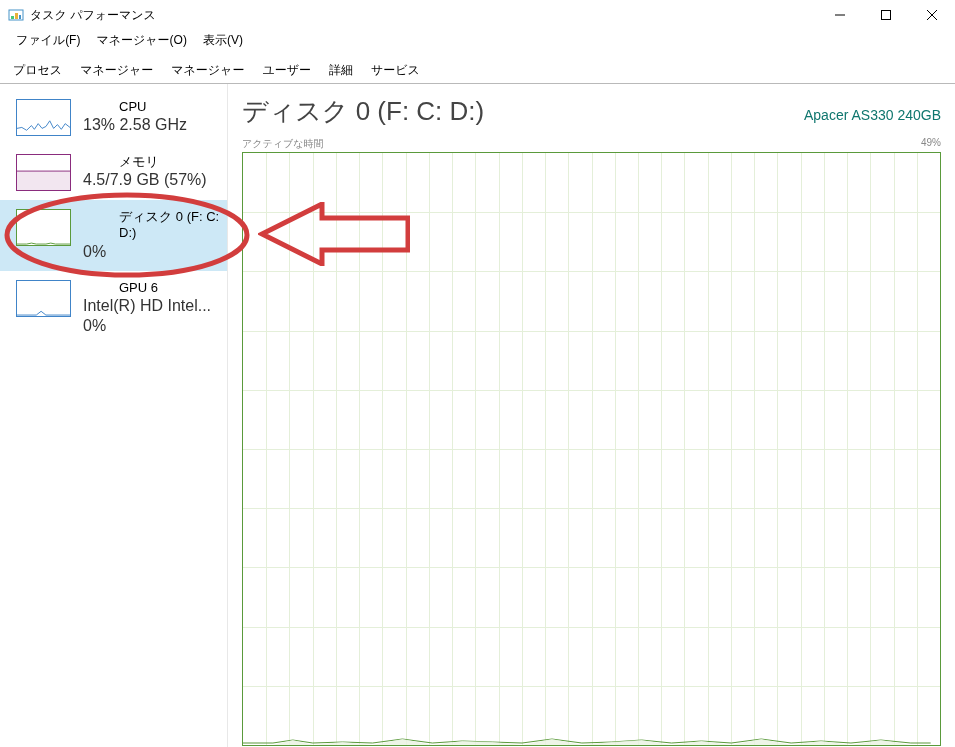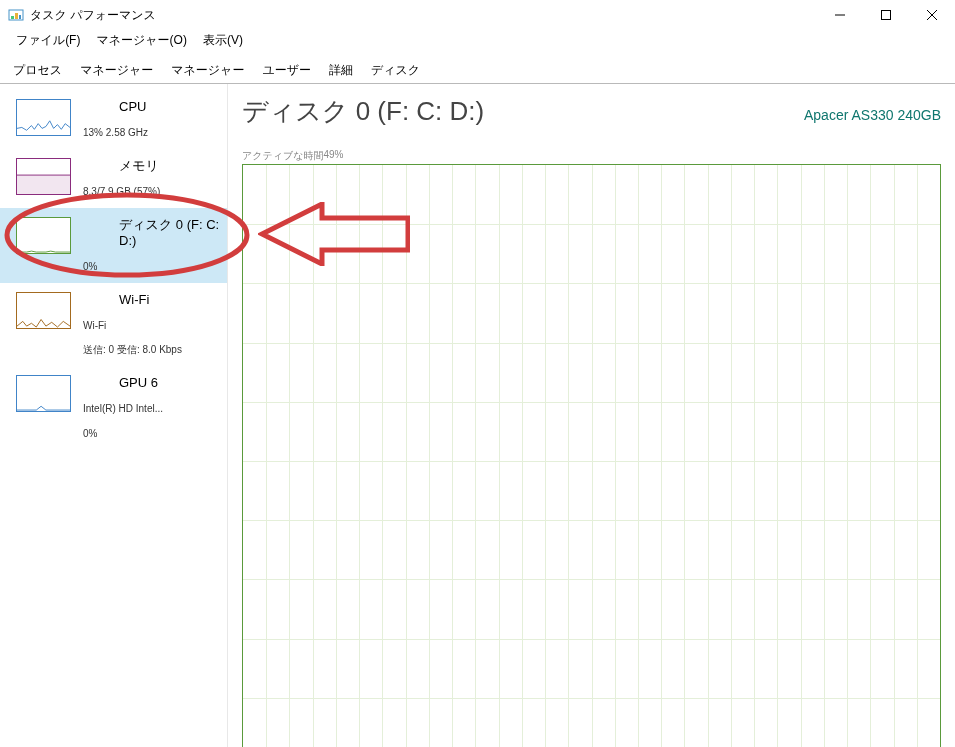--- a/index.html
+++ b/index.html
@@ -104,21 +104,21 @@
       width: 55px; height: 37px;
       border: 1px solid;
       margin-right: 12px;
       position: relative;
       flex-shrink: 0;
       background: #fff;
     }
     .perf-thumb svg { position:absolute; left:0; top:0; width:100%; height:100%; }
     .perf-info { display:flex; flex-direction:column; font-size: 12px; line-height: 1.25; }
     .perf-title { font-size: 13px; margin-left: 36px; }
-    .perf-sub { font-size: 10px; color: #333; margin-top: 12px; }
+    .perf-sub { font-size: 16px; color: #333; }
 
     
     .thumb-cpu { border-color:#4084c8; }
     .thumb-mem { border-color:#8a2c7d; }
     .thumb-disk { border-color:#5a9a3b; }
     .thumb-wifi { border-color:#a36a1f; }
     .thumb-gpu { border-color:#4084c8; }
 
     
     .detail {
@@ -135,23 +135,24 @@
       font-size: 26px;
       font-weight: 400;
       color: #444;
     }
     .detail-model {
       font-size: 14px;
       color: #0f766e;
     }
     .graph-labels {
       display: flex;
+      justify-content: space-between;
       font-size: 10px;
       color: #888;
-      margin-top: 20px;
+      margin-top: 8px;
     }
     .graph {
       position: relative;
       height: 594px;
       border: 1px solid #5a9a3b;
       background: #fff;
       margin-top: 1px;
     }
     .graph-grid {
       position:absolute; inset:0;
@@ -219,21 +220,21 @@
   <div class="menubar-item">マネージャー(O)</div>
   <div class="menubar-item">表示(V)</div>
 </div>
 
 <div class="tabbar">
   <div class="tab">プロセス</div>
   <div class="tab">マネージャー</div>
   <div class="tab">マネージャー</div>
   <div class="tab">ユーザー</div>
   <div class="tab">詳細</div>
-  <div class="tab">ディスク</div>
+  <div class="tab">サービス</div>
 </div>
 
 <div class="main">
 
   <div class="sidebar">
 
     <div class="perf-item">
       <div class="perf-thumb thumb-cpu">
         <svg viewBox="0 0 55 37" preserveAspectRatio="none">
             <polyline points="0,30 5,29 10,32 15,27 18,31 22,25 26,30 30,28 34,22 38,30 42,26 46,31 50,25 55,29" fill="none" stroke="#4084c8" stroke-width="1"></polyline>
@@ -247,48 +248,36 @@
 
     <div class="perf-item">
       <div class="perf-thumb thumb-mem">
         <svg viewBox="0 0 55 37" preserveAspectRatio="none">
             <rect x="0" y="17" width="55" height="20" fill="#f2e6f0"></rect>
             <line x1="0" y1="17" x2="55" y2="17" stroke="#8a2c7d" stroke-width="1"></line>
           </svg>
       </div>
       <div class="perf-info">
         <span class="perf-title">メモリ</span>
-        <span class="perf-sub">8.3/7.9 GB (57%)</span>
+        <span class="perf-sub">4.5/7.9 GB (57%)</span>
       </div>
     </div>
 
     <div class="perf-item selected">
       <div class="perf-thumb thumb-disk">
         <svg viewBox="0 0 55 37" preserveAspectRatio="none">
             <polyline points="0,36 10,36 15,35 20,36 30,36 35,35 40,36 55,36" fill="none" stroke="#5a9a3b" stroke-width="1"></polyline>
           </svg>
       </div>
       <div class="perf-info">
         <span class="perf-title">ディスク 0 (F: C: D:)</span>
         <span class="perf-sub">0%</span>
       </div>
     </div>
 
-    <div class="perf-item">
-      <div class="perf-thumb thumb-wifi">
-        <svg viewBox="0 0 55 37" preserveAspectRatio="none">
-            <polyline points="0,35 6,30 10,35 15,32 20,36 25,28 30,35 36,31 42,36 48,30 55,35" fill="none" stroke="#a36a1f" stroke-width="1"></polyline>
-          </svg>
-      </div>
-      <div class="perf-info">
-        <span class="perf-title">Wi-Fi</span>
-        <span class="perf-sub">Wi-Fi</span>
-        <span class="perf-sub">送信: 0 受信: 8.0 Kbps</span>
-      </div>
-    </div>
 
     <div class="perf-item">
       <div class="perf-thumb thumb-gpu">
         <svg viewBox="0 0 55 37" preserveAspectRatio="none">
             <polyline points="0,36 20,36 25,32 30,36 55,36" fill="none" stroke="#4084c8" stroke-width="1"></polyline>
           </svg>
       </div>
       <div class="perf-info">
         <span class="perf-title">GPU 6</span>
         <span class="perf-sub">Intel(R) HD Intel...</span>

